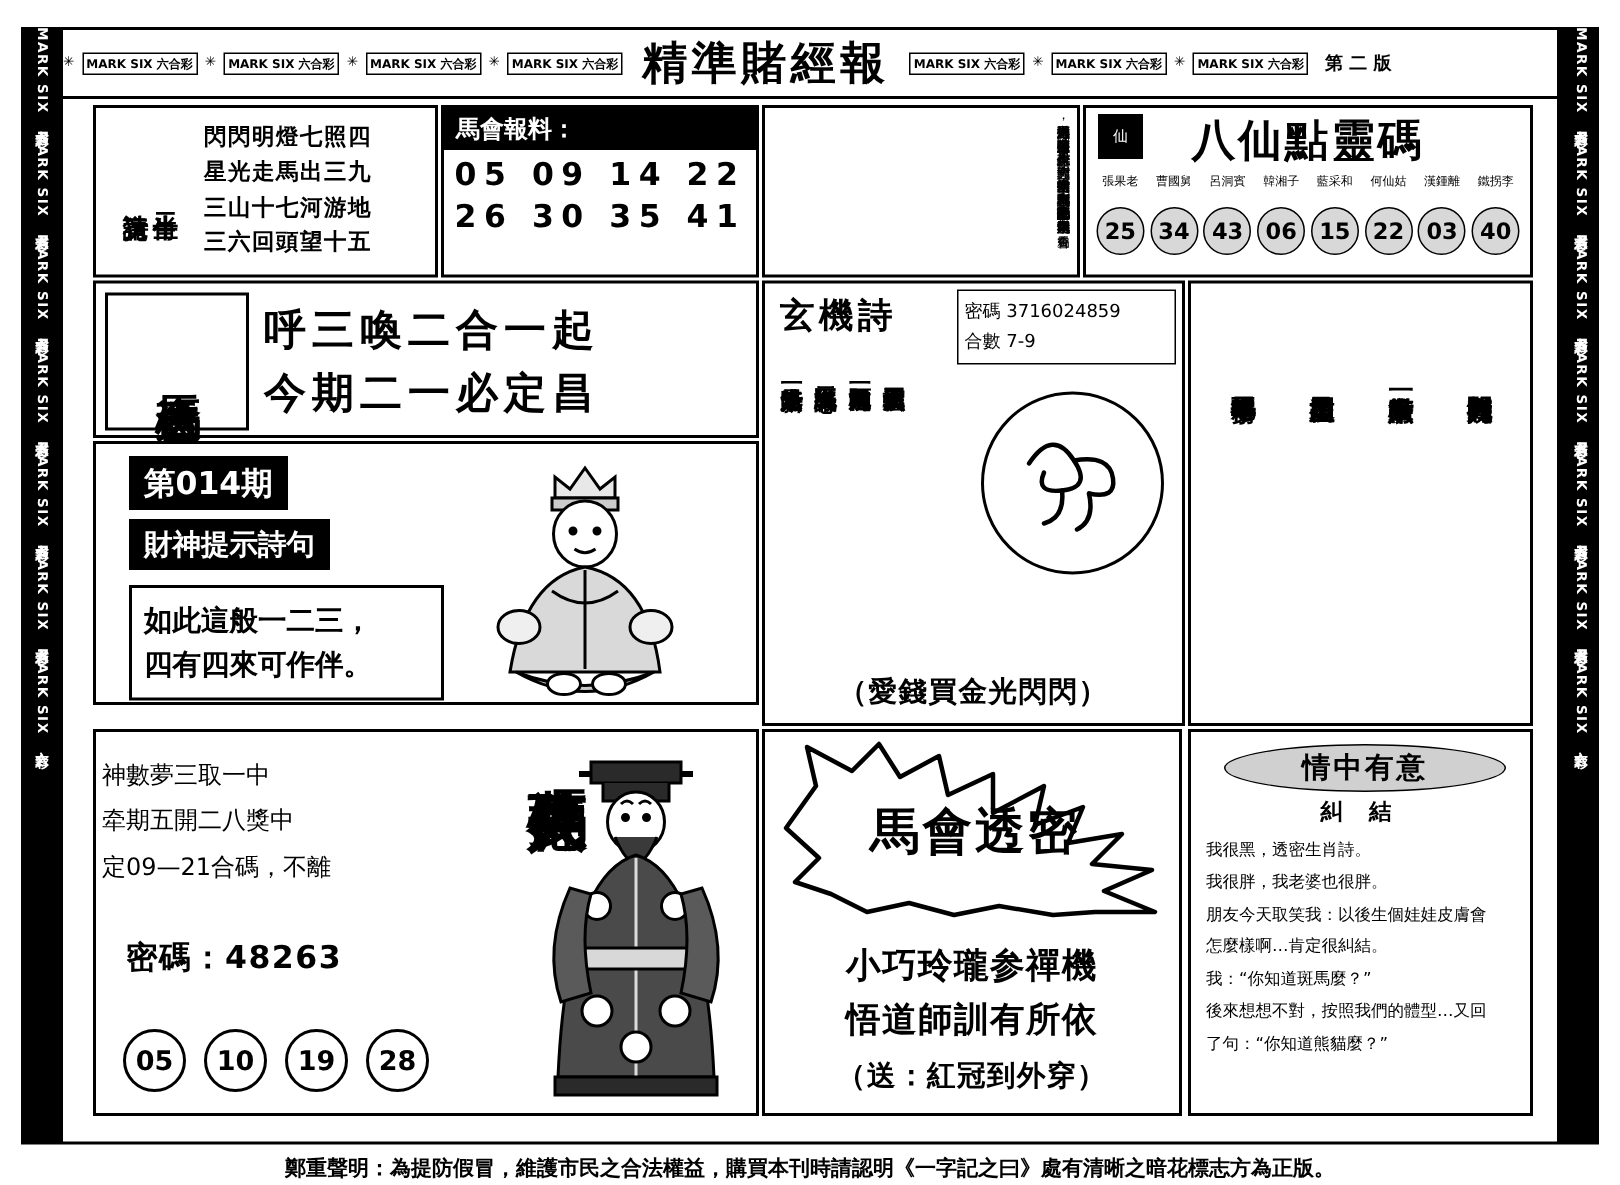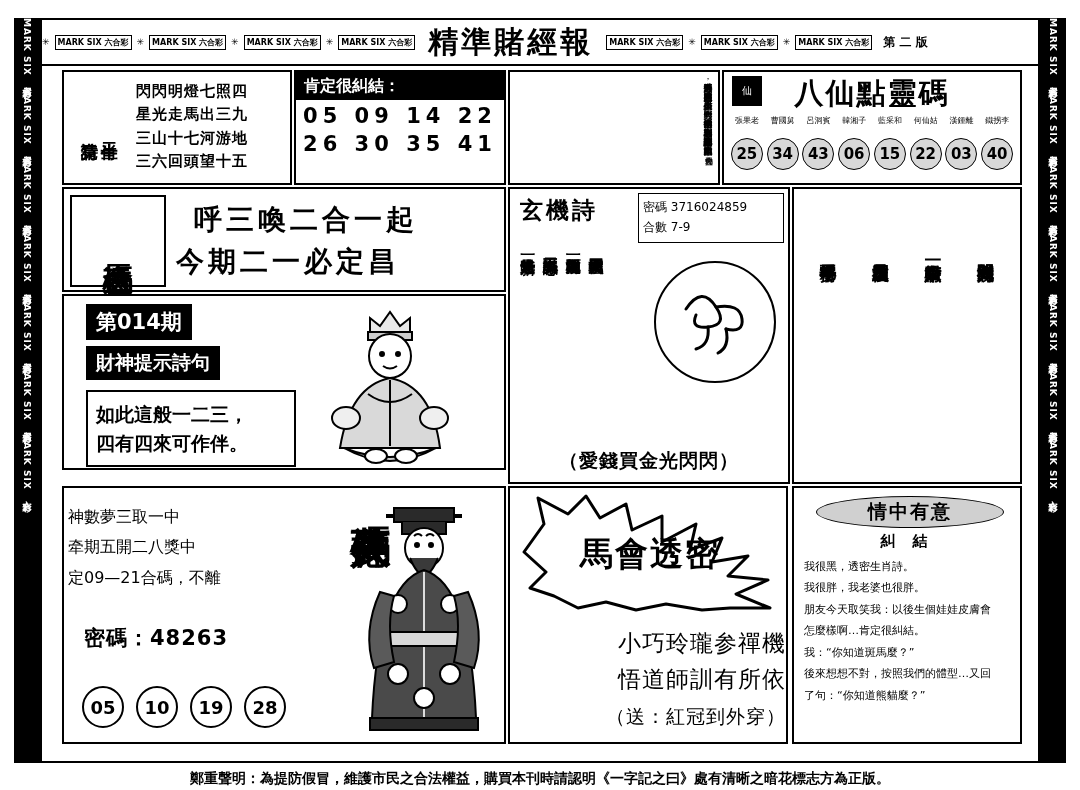--- a/index.html
+++ b/index.html
@@ -91,21 +91,21 @@
   }
 
   
   #b-tm{left:20px;top:167px;width:444px;height:105px;}
   #b-tm .badge{
     position:absolute;left:6px;top:6px;width:92px;height:88px;border:2px solid #000;
     display:flex;align-items:center;justify-content:center;
   }
   #b-tm .badge .v{writing-mode:vertical-rl;font-size:30px;font-weight:bold;line-height:1.0;letter-spacing:1px;}
   #b-tm .l1,#b-tm .l2{position:absolute;left:112px;font-size:28px;font-weight:bold;letter-spacing:4px;}
-  #b-tm .l1{top:12px;margin-left:18px;}
+  #b-tm .l1{top:12px;}
   #b-tm .l2{top:54px;}
 
   
   #b-issue{left:20px;top:274px;width:444px;height:176px;}
   #b-issue .inner{position:absolute;left:22px;top:8px;width:210px;}
   #b-issue .tagwrap{position:relative;}
   #b-issue .tag{
     background:#000;color:#fff;font-size:21px;font-weight:bold;padding:4px 10px;display:inline-block;
   }
   #b-issue .sub{
@@ -161,21 +161,21 @@
   }
   #b-dream .big{
     position:absolute;right:110px;top:6px;font-size:40px;font-weight:bold;writing-mode:vertical-rl;line-height:1.15;
   }
   
   #b-burst{left:466px;top:466px;width:280px;height:258px;}
   #b-burst .starwrap{position:absolute;left:6px;top:6px;width:268px;height:118px;}
   #b-burst .startxt{
     position:absolute;left:0;top:38px;width:100%;text-align:center;font-size:33px;font-weight:bold;letter-spacing:2px;
   }
-  #b-burst .l{position:absolute;left:0;width:100%;text-align:right;font-size:23px;font-weight:normal;letter-spacing:1px;}
+  #b-burst .l{position:absolute;left:0;width:100%;text-align:center;font-size:23px;font-weight:bold;letter-spacing:1px;}
   #b-burst .l1{top:140px;}
   #b-burst .l2{top:176px;}
   #b-burst .l3{top:216px;font-size:19px;}
   
   #b-qing{left:750px;top:466px;width:230px;height:258px;}
   #b-qing .hd{
     position:absolute;left:22px;top:8px;width:186px;height:30px;border-radius:50%;
     background:#d0d0d0;border:1.5px solid #000;display:flex;align-items:center;justify-content:center;
     font-size:19px;font-weight:bold;letter-spacing:2px;
   }
@@ -227,21 +227,21 @@
       </div>
       <div class="lines">
         <div>閃閃明燈七照四</div>
         <div>星光走馬出三九</div>
         <div>三山十七河游地</div>
         <div>三六回頭望十五</div>
       </div>
     </div>
 
     <div class="bx" id="b-report">
-      <div class="hd">肯定很糾結：</div>
+      <div class="hd">馬會報料：</div>
       <div class="nums">
         <div>05  09  14  22</div>
         <div>26  30  35  41</div>
       </div>
     </div>
 
     <div class="bx" id="b-blurb">
       <div class="tx">
         <span>外圍搏香港六合彩之風，在祖國大陸有越來越盛之勢，有不少人成天不工作不思耕作，專門研究六合彩，使得本不富裕的生活雪中添霜，六合彩彩利率本屬福利事業，論此彩不要荒謬去扣動小園的分彩作為聽會，祈望大家以此作為消遣而已。</span>
         <span class="sig">馬會公司宣</span>

